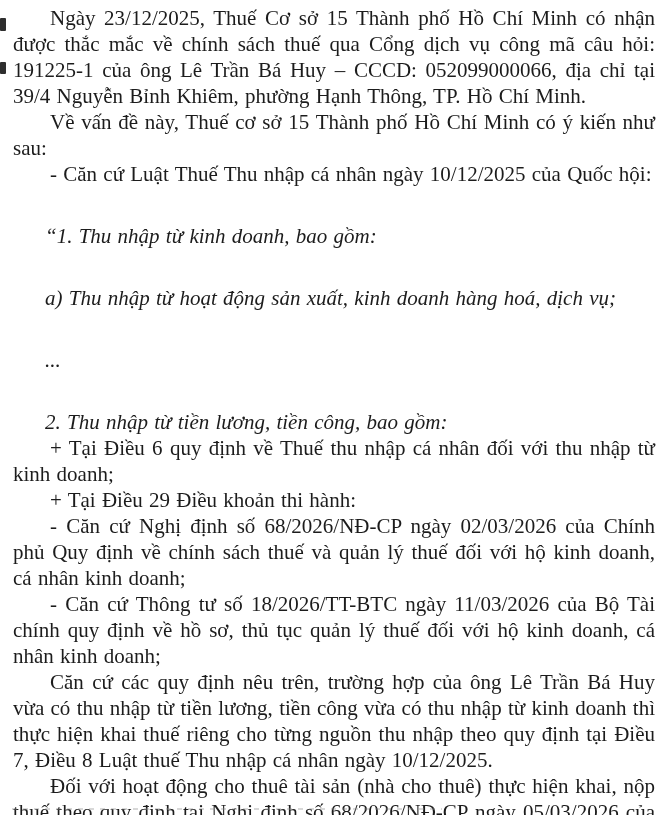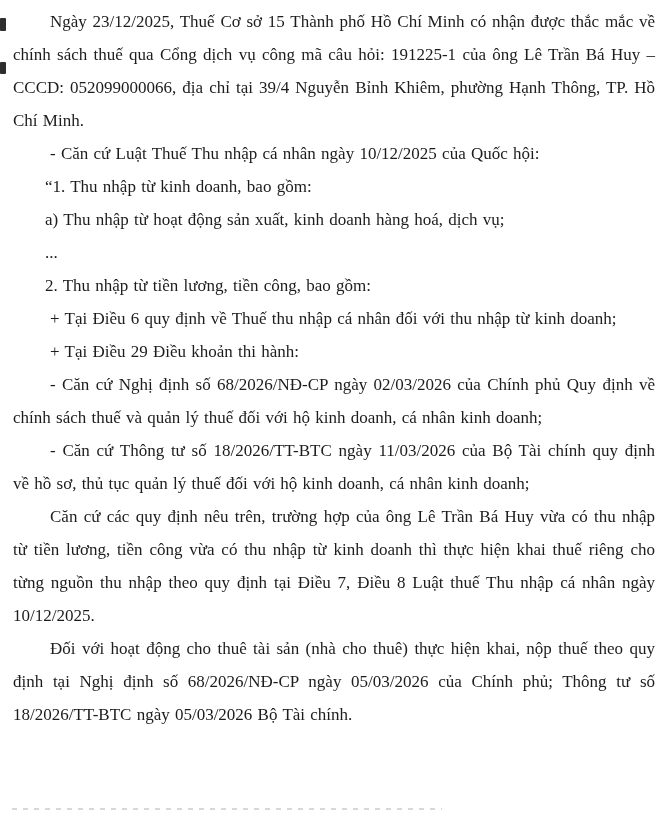--- a/index.html
+++ b/index.html
@@ -15,28 +15,30 @@
     font-family: "Liberation Serif", "DejaVu Serif", serif;
     color: #1c1c1c;
   }
   .page {
     box-sizing: border-box;
     width: 669px;
     padding: 5px 14px 0 13px;
   }
   .para {
     margin: 0;
-    font-size: 17px;
-    line-height: 33px;
+    font-size: 21px;
+    line-height: 26px;
     text-align: justify;
     text-indent: 37px;
     word-spacing: 1px;
   }
   .quote {
+    font-style: italic;
     text-indent: 32px;
+    margin-top: 36px;
   }
   
   .speck {
     position: absolute;
     left: 0;
     background: #2e2e2e;
     border-radius: 1px;
   }
   .speck-1 { top: 18px; width: 6px; height: 13px; }
   .speck-2 { top: 62px; width: 6px; height: 12px; }
@@ -48,20 +50,21 @@
     height: 2px;
     background: repeating-linear-gradient(90deg, #8f8f8f 0 5px, transparent 5px 11px);
     opacity: 0.35;
   }
 </style>
 </head>
 <body>
 
 <div class="page">
   <p class="para">Ngày 23/12/2025, Thuế Cơ sở 15 Thành phố Hồ Chí Minh có nhận được thắc mắc về chính sách thuế qua Cổng dịch vụ công mã câu hỏi: 191225-1 của ông Lê Trần Bá Huy – CCCD: 052099000066, địa chỉ tại 39/4 Nguyễn Bỉnh Khiêm, phường Hạnh Thông, TP. Hồ Chí Minh.</p>
+  <p class="para">Về vấn đề này, Thuế cơ sở 15 Thành phố Hồ Chí Minh có ý kiến như sau:</p>
   <p class="para">- Căn cứ Luật Thuế Thu nhập cá nhân ngày 10/12/2025 của Quốc hội:</p>
   <p class="para quote">“1. Thu nhập từ kinh doanh, bao gồm:</p>
   <p class="para quote">a) Thu nhập từ hoạt động sản xuất, kinh doanh hàng hoá, dịch vụ;</p>
   <p class="para quote">...</p>
   <p class="para quote">2. Thu nhập từ tiền lương, tiền công, bao gồm:</p>
   <p class="para">+ Tại Điều 6 quy định về Thuế thu nhập cá nhân đối với thu nhập từ kinh doanh;</p>
   <p class="para">+ Tại Điều 29 Điều khoản thi hành:</p>
   <p class="para">- Căn cứ Nghị định số 68/2026/NĐ-CP ngày 02/03/2026 của Chính phủ Quy định về chính sách thuế và quản lý thuế đối với hộ kinh doanh, cá nhân kinh doanh;</p>
   <p class="para">- Căn cứ Thông tư số 18/2026/TT-BTC ngày 11/03/2026 của Bộ Tài chính quy định về hồ sơ, thủ tục quản lý thuế đối với hộ kinh doanh, cá nhân kinh doanh;</p>
   <p class="para">Căn cứ các quy định nêu trên, trường hợp của ông Lê Trần Bá Huy vừa có thu nhập từ tiền lương, tiền công vừa có thu nhập từ kinh doanh thì thực hiện khai thuế riêng cho từng nguồn thu nhập theo quy định tại Điều 7, Điều 8 Luật thuế Thu nhập cá nhân ngày 10/12/2025.</p>

